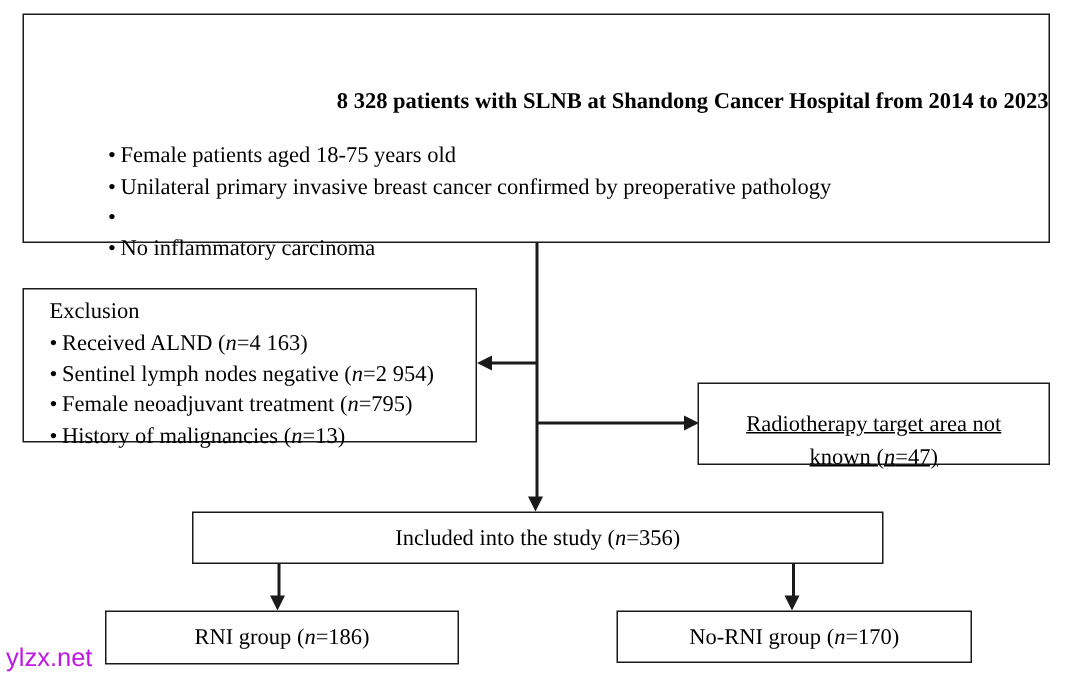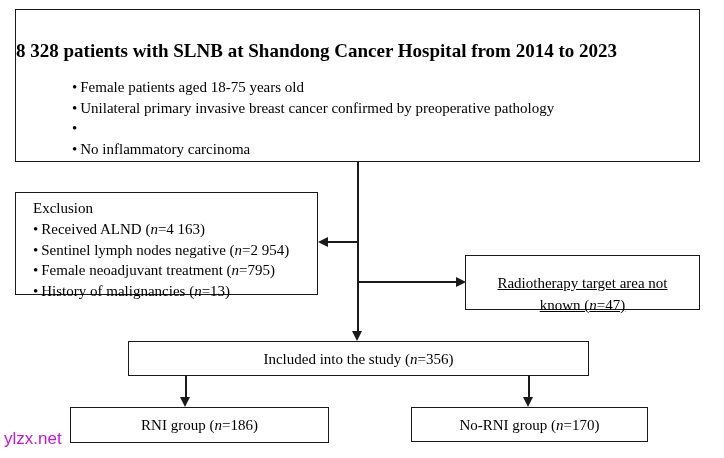--- a/index.html
+++ b/index.html
@@ -18,39 +18,39 @@
     border: 1.5px solid #1a1a1a;
     background: #ffffff;
     font-size: 15px;
     line-height: 20px;
   }
   .nvar { font-style: italic; }
 
   
   .top-box { left: 15px; top: 9px; width: 685px; height: 153px; }
   .top-title {
-    margin-top: 31px;
-    text-align: left;
+    margin-top: 48px;
+    text-align: right;
     font-weight: bold;
-    font-size: 19px;
+    font-size: 15px;
   }
   .top-bullets { margin: 16px 0 0 56px; }
   .bullet-row { display: flex; align-items: baseline; line-height: 20.5px; }
   .bullet-mark { margin-right: 3px; }
 
   
   .excl-box { left: 15px; top: 192px; width: 303px; height: 103px; padding: 4px 17px; line-height: 22px; }
 
   
   .radio-box { left: 465px; top: 255px; width: 235px; height: 55px; text-align: center; padding-top: 16px; line-height: 22px; text-decoration: underline; }
 
   
   .center-box { display: flex; align-items: center; justify-content: center; }
   .incl-box  { left: 128px; top: 341px; width: 461px; height: 35px; }
-  .rni-box   { left: 70px;  top: 407px; width: 259px; height: 36px; }
+  .rni-box   { left: 70px;  top: 407px; width: 236px; height: 36px; }
   .norni-box { left: 411px; top: 407px; width: 237px; height: 35px; }
 
   
   .line { position: absolute; background: #1a1a1a; }
   .v-main   { left: 357px; top: 162px; width: 2px; height: 171px; }
   .h-left   { left: 327px; top: 241px; width: 31px; height: 2px; }
   .h-right  { left: 358px; top: 281px; width: 99px; height: 2px; }
   .v-rni    { left: 185px; top: 376px; width: 2px; height: 23px; }
   .v-norni  { left: 528px; top: 376px; width: 2px; height: 23px; }
 

